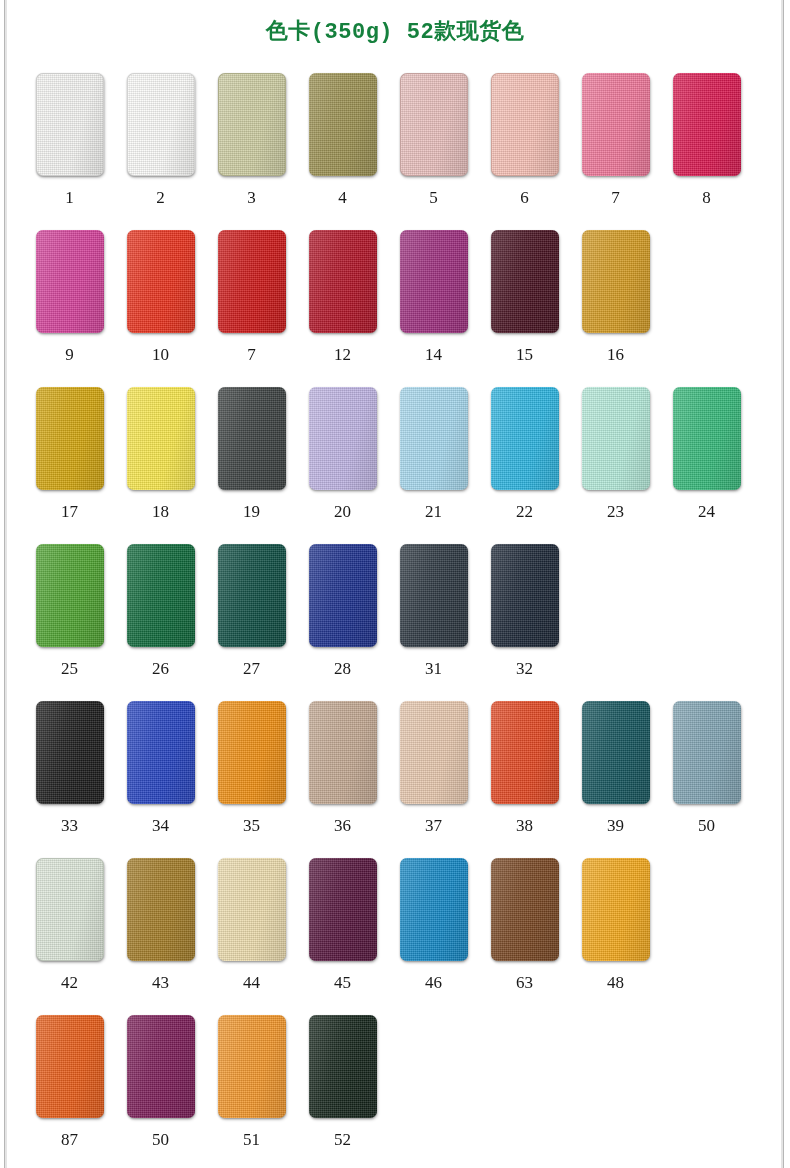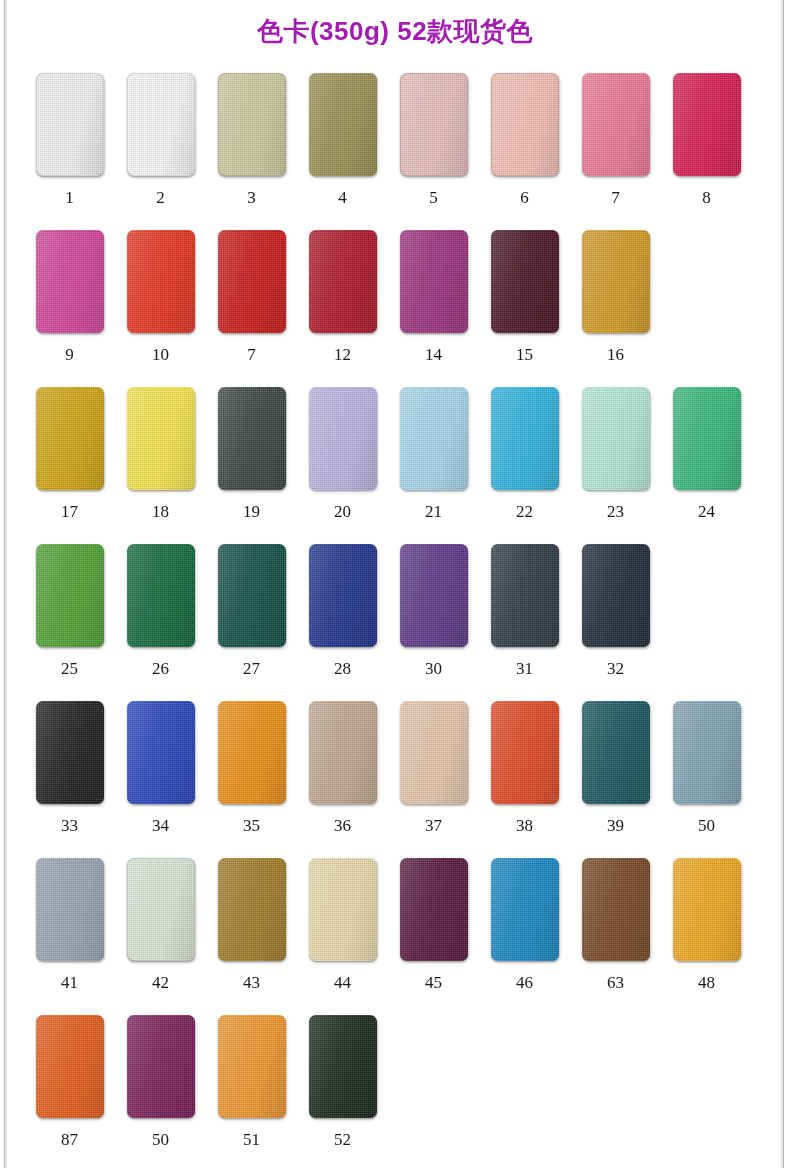--- a/index.html
+++ b/index.html
@@ -47,24 +47,24 @@
     position: absolute;
     left: 0;
     top: 0;
     width: 790px;
     height: 62px;
     display: flex;
     align-items: center;
     justify-content: center;
   }
   .title {
-    font-family: Liberation Sans, sans-serif;
-    font-size: 26px;
+    font-family: Liberation Mono, monospace;
+    font-size: 22px;
     font-weight: bold;
-    color: #a21caf;
+    color: #15803d;
     letter-spacing: 0.5px;
     white-space: nowrap;
   }
 
   .grid {
     position: absolute;
     left: 0;
     top: 62px;
     width: 790px;
   }
@@ -327,26 +327,20 @@
           <div class="label">27</div>
         </div>
         <div class="cell">
           <div class="swatch-wrap">
             <div class="swatch" style="background-color: rgb(27, 47, 140);"></div>
           </div>
           <div class="label">28</div>
         </div>
         <div class="cell">
           <div class="swatch-wrap">
-            <div class="swatch" style="background-color: rgb(90, 53, 135);"></div>
-          </div>
-          <div class="label">30</div>
-        </div>
-        <div class="cell">
-          <div class="swatch-wrap">
             <div class="swatch" style="background-color: rgb(43, 54, 64);"></div>
           </div>
           <div class="label">31</div>
         </div>
         <div class="cell">
           <div class="swatch-wrap">
             <div class="swatch" style="background-color: rgb(27, 38, 54);"></div>
           </div>
           <div class="label">32</div>
         </div>
@@ -397,26 +391,20 @@
         <div class="cell">
           <div class="swatch-wrap">
             <div class="swatch" style="background-color: rgb(127, 163, 178);"></div>
           </div>
           <div class="label">50</div>
         </div>
       </div>
       <div class="row">
         <div class="cell">
           <div class="swatch-wrap">
-            <div class="swatch" style="background-color: rgb(154, 163, 180);"></div>
-          </div>
-          <div class="label">41</div>
-        </div>
-        <div class="cell">
-          <div class="swatch-wrap">
             <div class="swatch light" style="background-color: rgb(221, 231, 217);"></div>
           </div>
           <div class="label">42</div>
         </div>
         <div class="cell">
           <div class="swatch-wrap">
             <div class="swatch" style="background-color: rgb(162, 123, 37);"></div>
           </div>
           <div class="label">43</div>
         </div>

